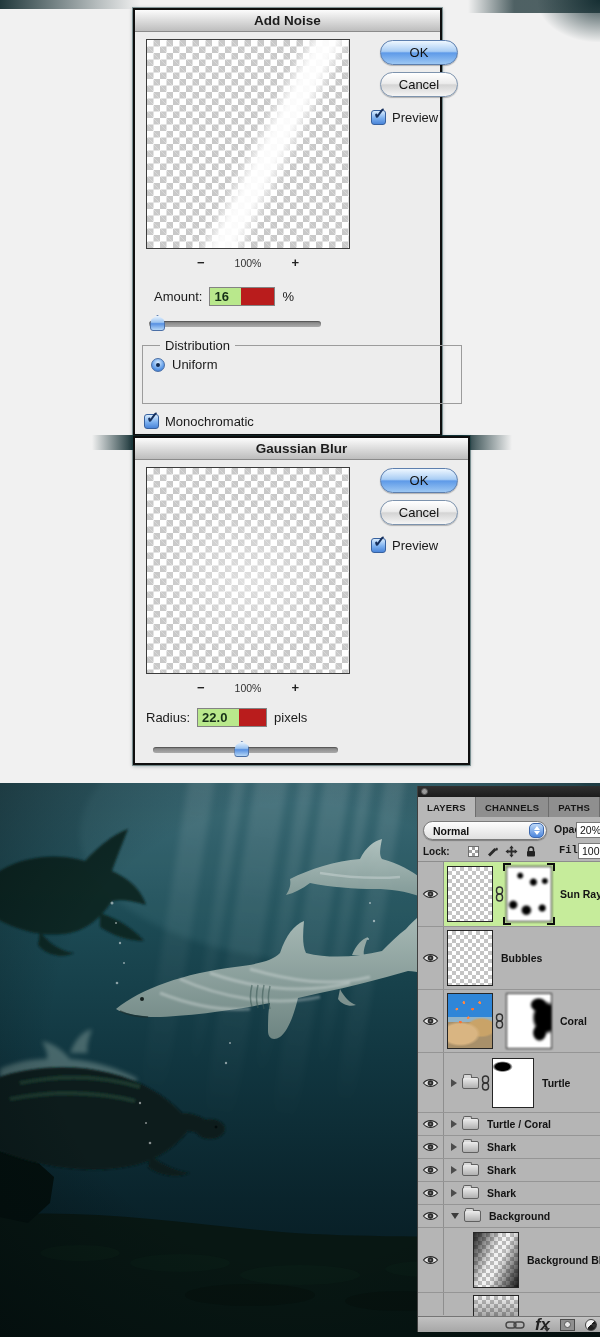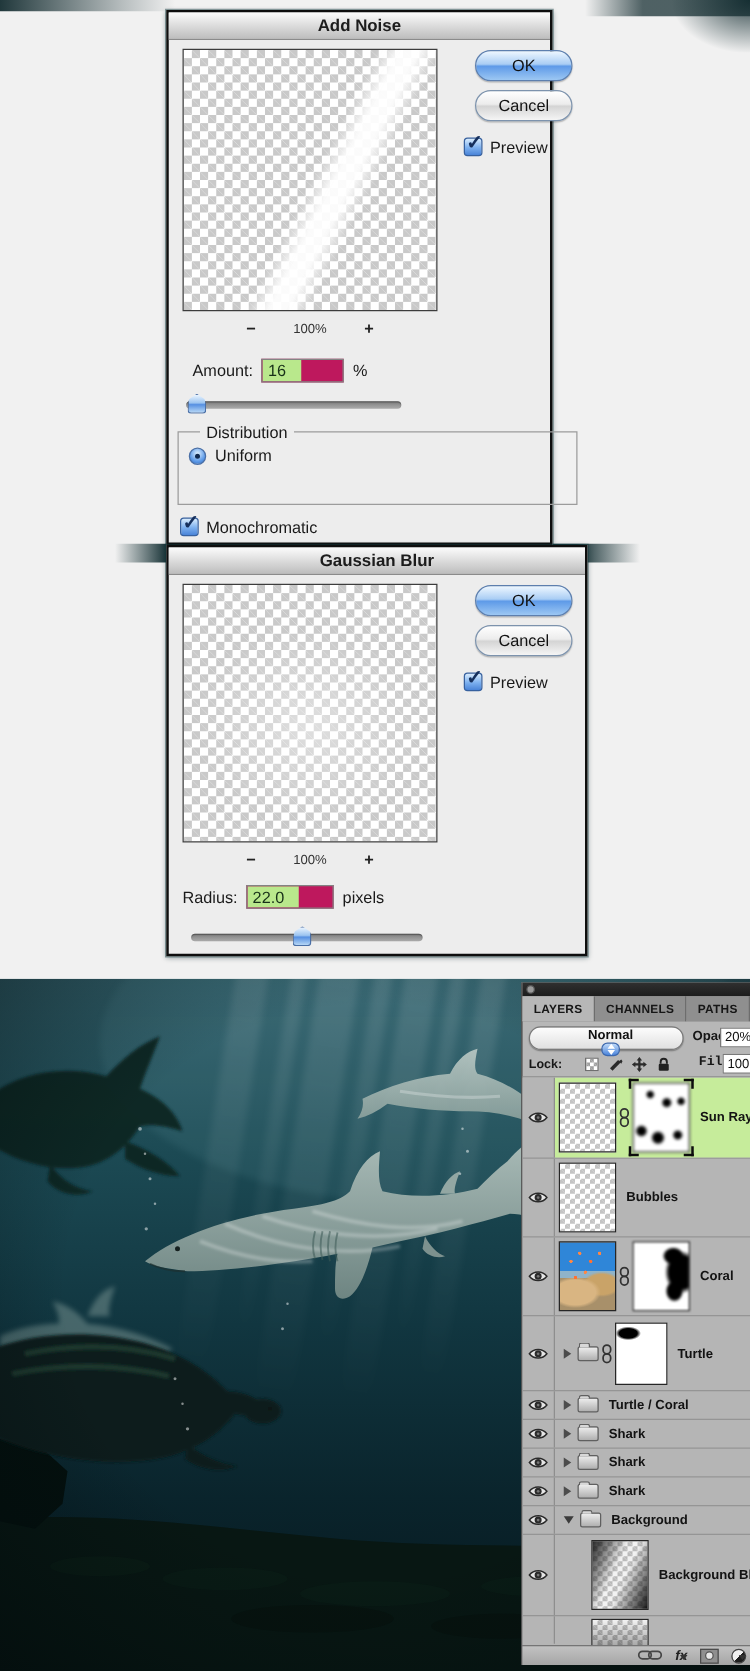--- a/index.html
+++ b/index.html
@@ -72,21 +72,21 @@
   .zoom-row { position:absolute; left:11px; width:204px; display:flex; align-items:center;
     justify-content:center; gap:26px; font-size:11px; color:#333; }
   .dlg1 .zoom-row { top:245px; }
   .dlg2 .zoom-row { top:242px; }
   .zoom-btn { font-size:13px; font-weight:bold; color:#222; padding:0 4px; }
   .zoom-level { font-size:10.5px; }
 
   .field-row { position:absolute; display:flex; align-items:center; gap:7px; font-size:13px; color:#1a1a1a; }
   .dlg1 .field-row { left:19px; top:277px; }
   .dlg2 .field-row { left:11px; top:270px; }
-  .textfield { height:19px; background:#be185d; border:1px solid #838383; display:flex; align-items:flex-end; overflow:hidden; }
+  .textfield { height:19px; background:#b91c1c; border:1px solid #838383; display:flex; align-items:flex-end; overflow:hidden;font-weight:bold; }
   .tf-amount { width:66px; }
   .tf-radius { width:70px; }
   .sel-val { background:#b9e88c; padding:1px 12px 1px 4px; font-size:13px; color:#173018; }
 
   .slider { position:absolute; height:17px; }
   .dlg1 .slider { left:14px; top:305px; width:172px; }
   .dlg2 .slider { left:18px; top:303px; width:185px; }
   .slider .track { position:absolute; left:0; right:0; top:6px; height:6px; border-radius:3px;
     background:linear-gradient(#7e7e7e, #ababab); box-shadow:inset 0 1px 1px rgba(0,0,0,.35); }
   .slider .thumb { position:absolute; top:0; width:15px; height:16px;
@@ -116,21 +116,21 @@
   .grip-dot { width:7px; height:7px; border-radius:50%; margin-left:3px; background:#9a9a9a; border:1px solid #555; }
   .tabbar { height:20px; background:#7d7d7d; display:flex; border-bottom:1px solid #9a9a9a; }
   .tab { height:20px; display:flex; align-items:center; padding:0 9px; font-size:9.5px; font-weight:bold;
     color:#161616; background:#8f8f8f; border-right:1px solid #6d6d6d; letter-spacing:.2px; }
   .tab.active { background:#b7b7b7; }
 
   .controls { height:45px; border-bottom:1px solid #8d8d8d; position:relative; }
   .blend-row { position:absolute; left:5px; top:4px; right:0; height:19px; display:flex; align-items:center; }
   .dropdown { display:flex; align-items:center; justify-content:space-between; width:124px; height:19px;
     border:1px solid #7a7a7a; border-radius:10px; background:linear-gradient(#fdfdfd,#e0e0e0);
-    padding:0 2px 0 9px; box-shadow:0 1px 1px rgba(0,0,0,.3);flex-direction:column; }
+    padding:0 2px 0 9px; box-shadow:0 1px 1px rgba(0,0,0,.3); }
   .dropdown .dd-label { font-size:10.5px; font-weight:bold; color:#111; }
   .stepper { width:15px; height:15px; border-radius:5px; border:1px solid #3c68ae;
     background:linear-gradient(#bed9f8,#4d86dc); display:flex; flex-direction:column;
     align-items:center; justify-content:center; gap:1px; }
   .stepper i { display:block; width:0; height:0; }
   .stepper .up { border-left:3px solid transparent; border-right:3px solid transparent; border-bottom:4px solid #fff; }
   .stepper .dn { border-left:3px solid transparent; border-right:3px solid transparent; border-top:4px solid #fff; }
   .ctl-label { font-size:10.5px; font-weight:bold; color:#171717; }
   .valbox { height:16px; background:#fff; border:1px solid #7a7a7a; font-size:10.5px; color:#111;
     display:flex; align-items:center; padding:0 3px; width:40px; }
@@ -205,21 +205,21 @@
   .folder { width:17px; height:12px; background:linear-gradient(#ececec,#b0b0b0);
     border:1px solid #606060; border-radius:2px; position:relative; flex:0 0 auto; }
   .folder::before { content:""; position:absolute; left:0; top:-3.5px; width:7px; height:2.5px;
     background:#d8d8d8; border:1px solid #606060; border-bottom:none; border-radius:2px 2px 0 0; }
 
   .indent { width:26px; flex:0 0 auto; }
 
   .panel-footer { position:absolute; left:0; right:0; bottom:0; height:16px;
     background:linear-gradient(#c2c2c2,#a6a6a6); border-top:1px solid #757575;
     display:flex; align-items:center; justify-content:flex-end; gap:10px; padding-right:10px; }
-  .fx-label { font-size:11px; font-weight:bold; font-style:italic; color:#222; }
+  .fx-label { font-size:17px; font-weight:bold; font-style:italic; color:#222; }
   .mini-caret { width:0; height:0; border-left:3px solid transparent; border-right:3px solid transparent;
     border-top:4px solid #333; margin-left:-6px; align-self:flex-end; margin-bottom:3px; }
   .maskbtn { width:15px; height:12px; background:#8f8f8f; border:1px solid #4c4c4c;
     display:flex; align-items:center; justify-content:center; }
   .maskbtn i { width:7px; height:7px; border-radius:50%; background:#e8e8e8; border:1px solid #555; }
   .adjbtn { width:12px; height:12px; border-radius:50%; border:1px solid #444;
     background:linear-gradient(135deg, #f2f2f2 50%, #1e1e1e 50%); }
 </style>
 </head>
 <body>

